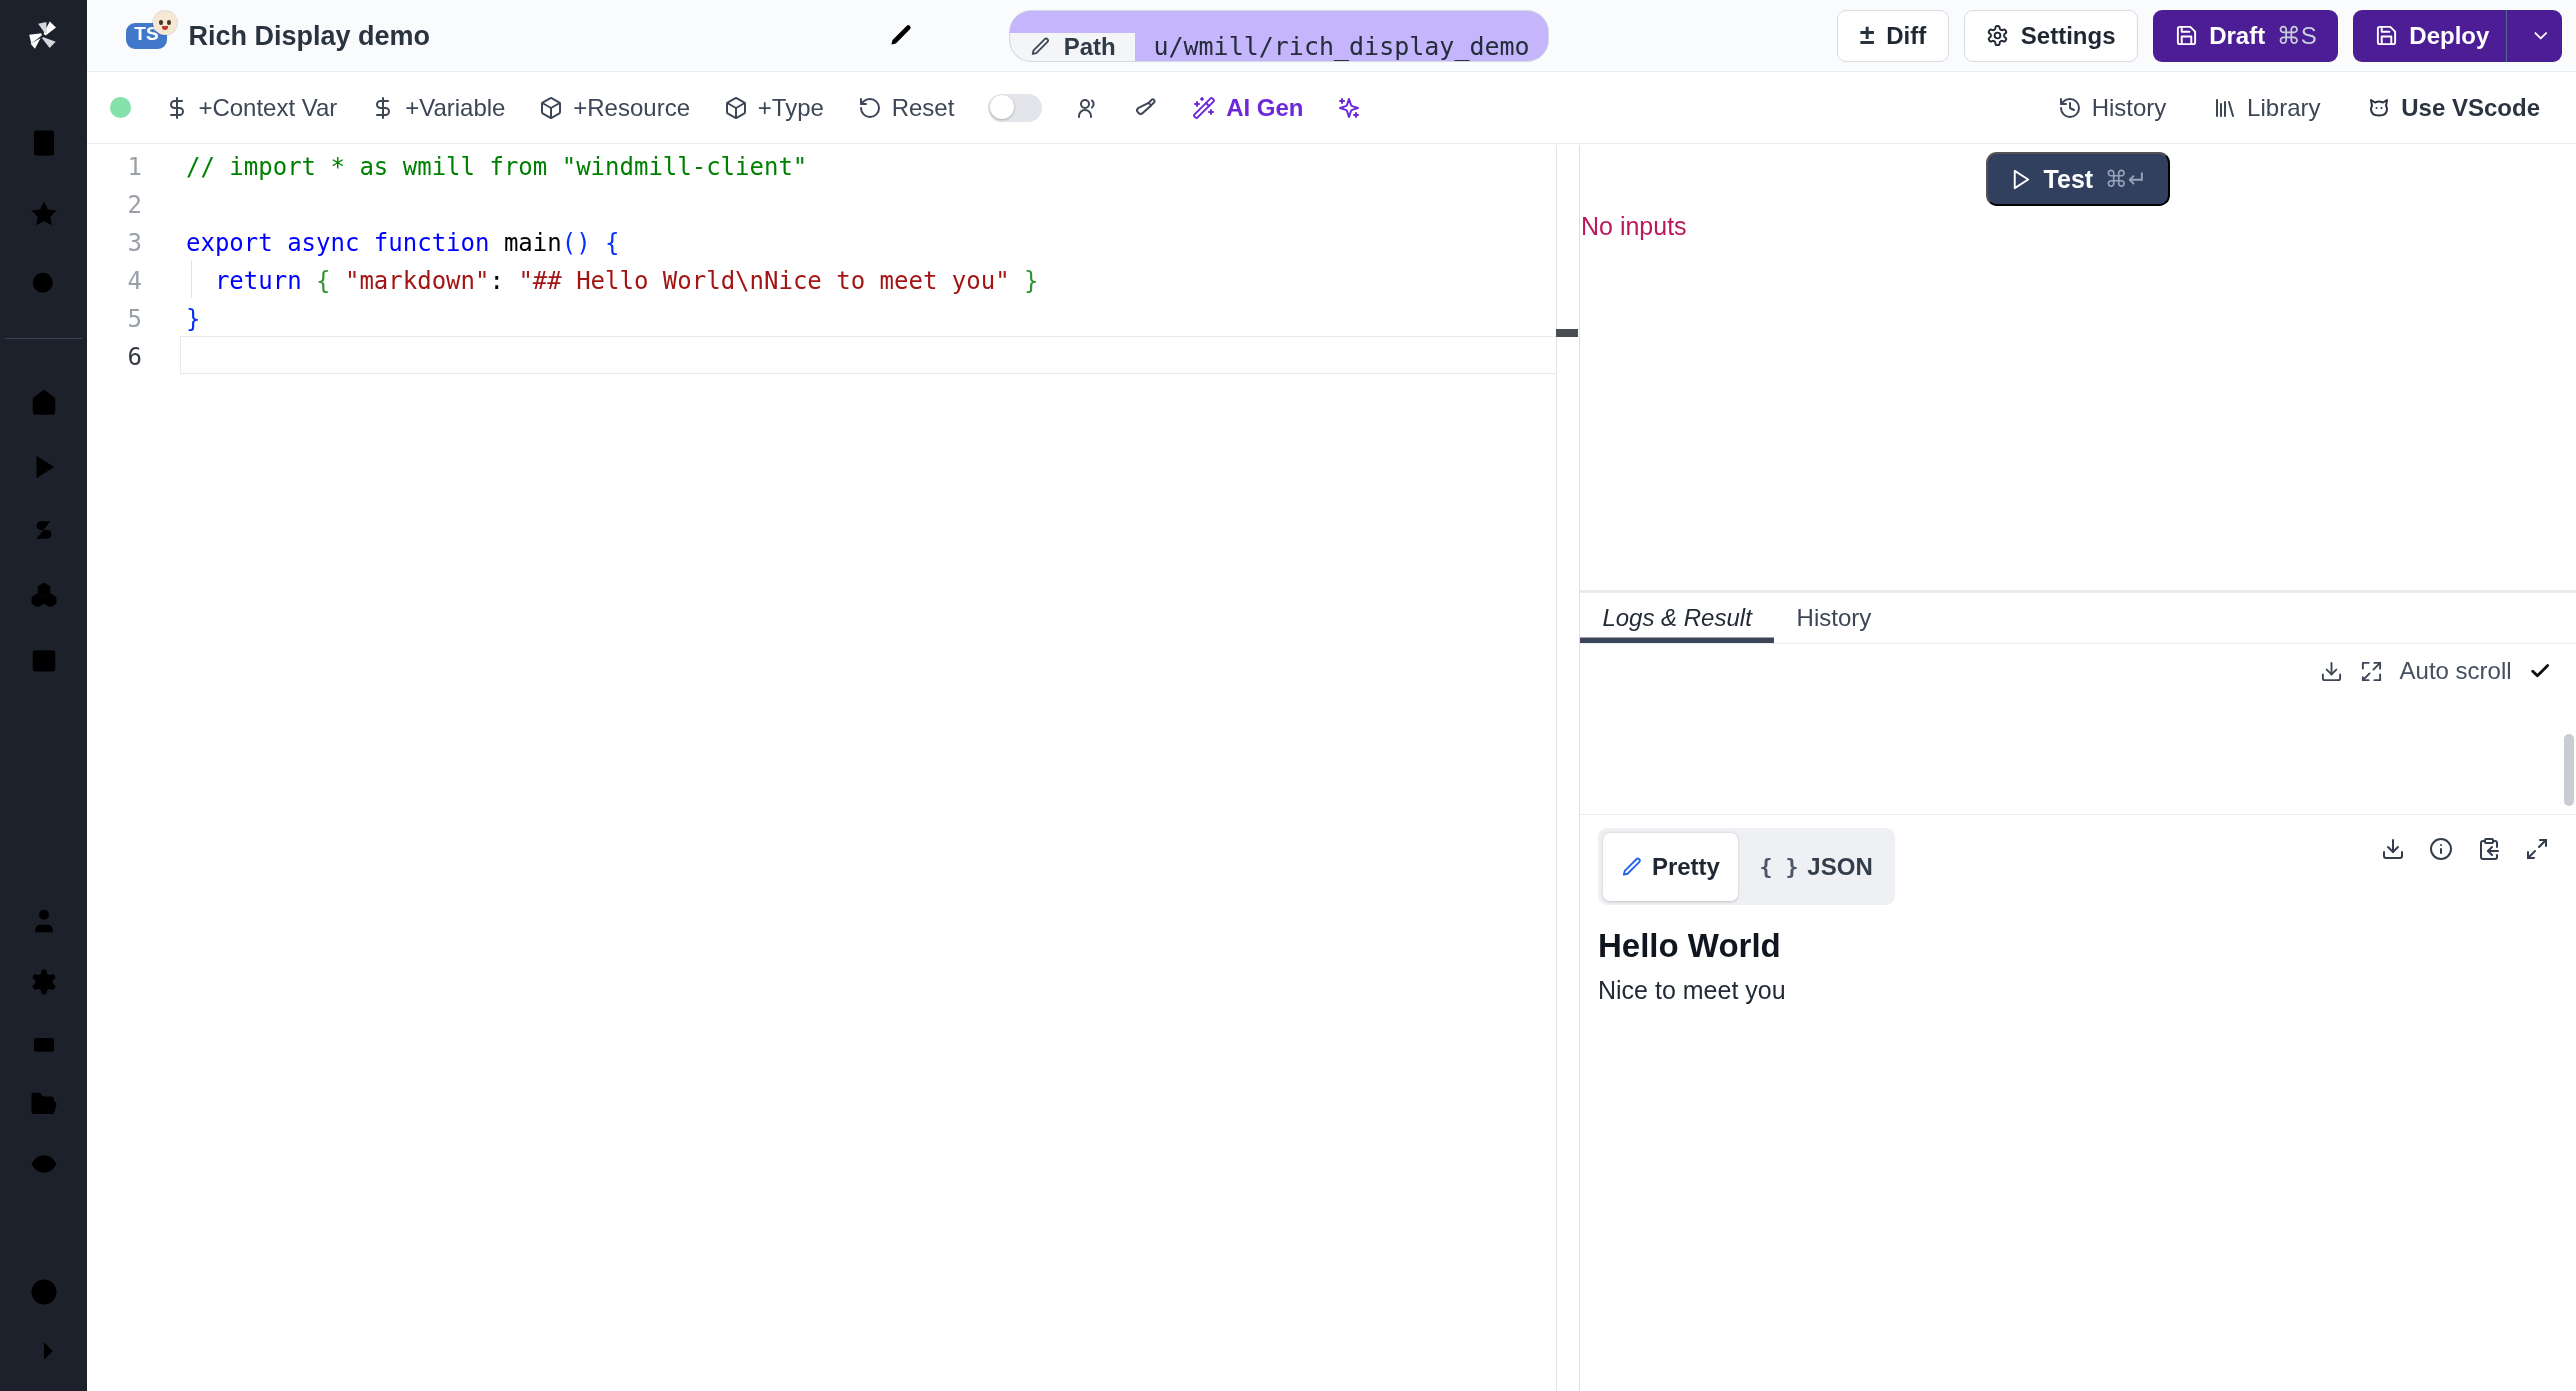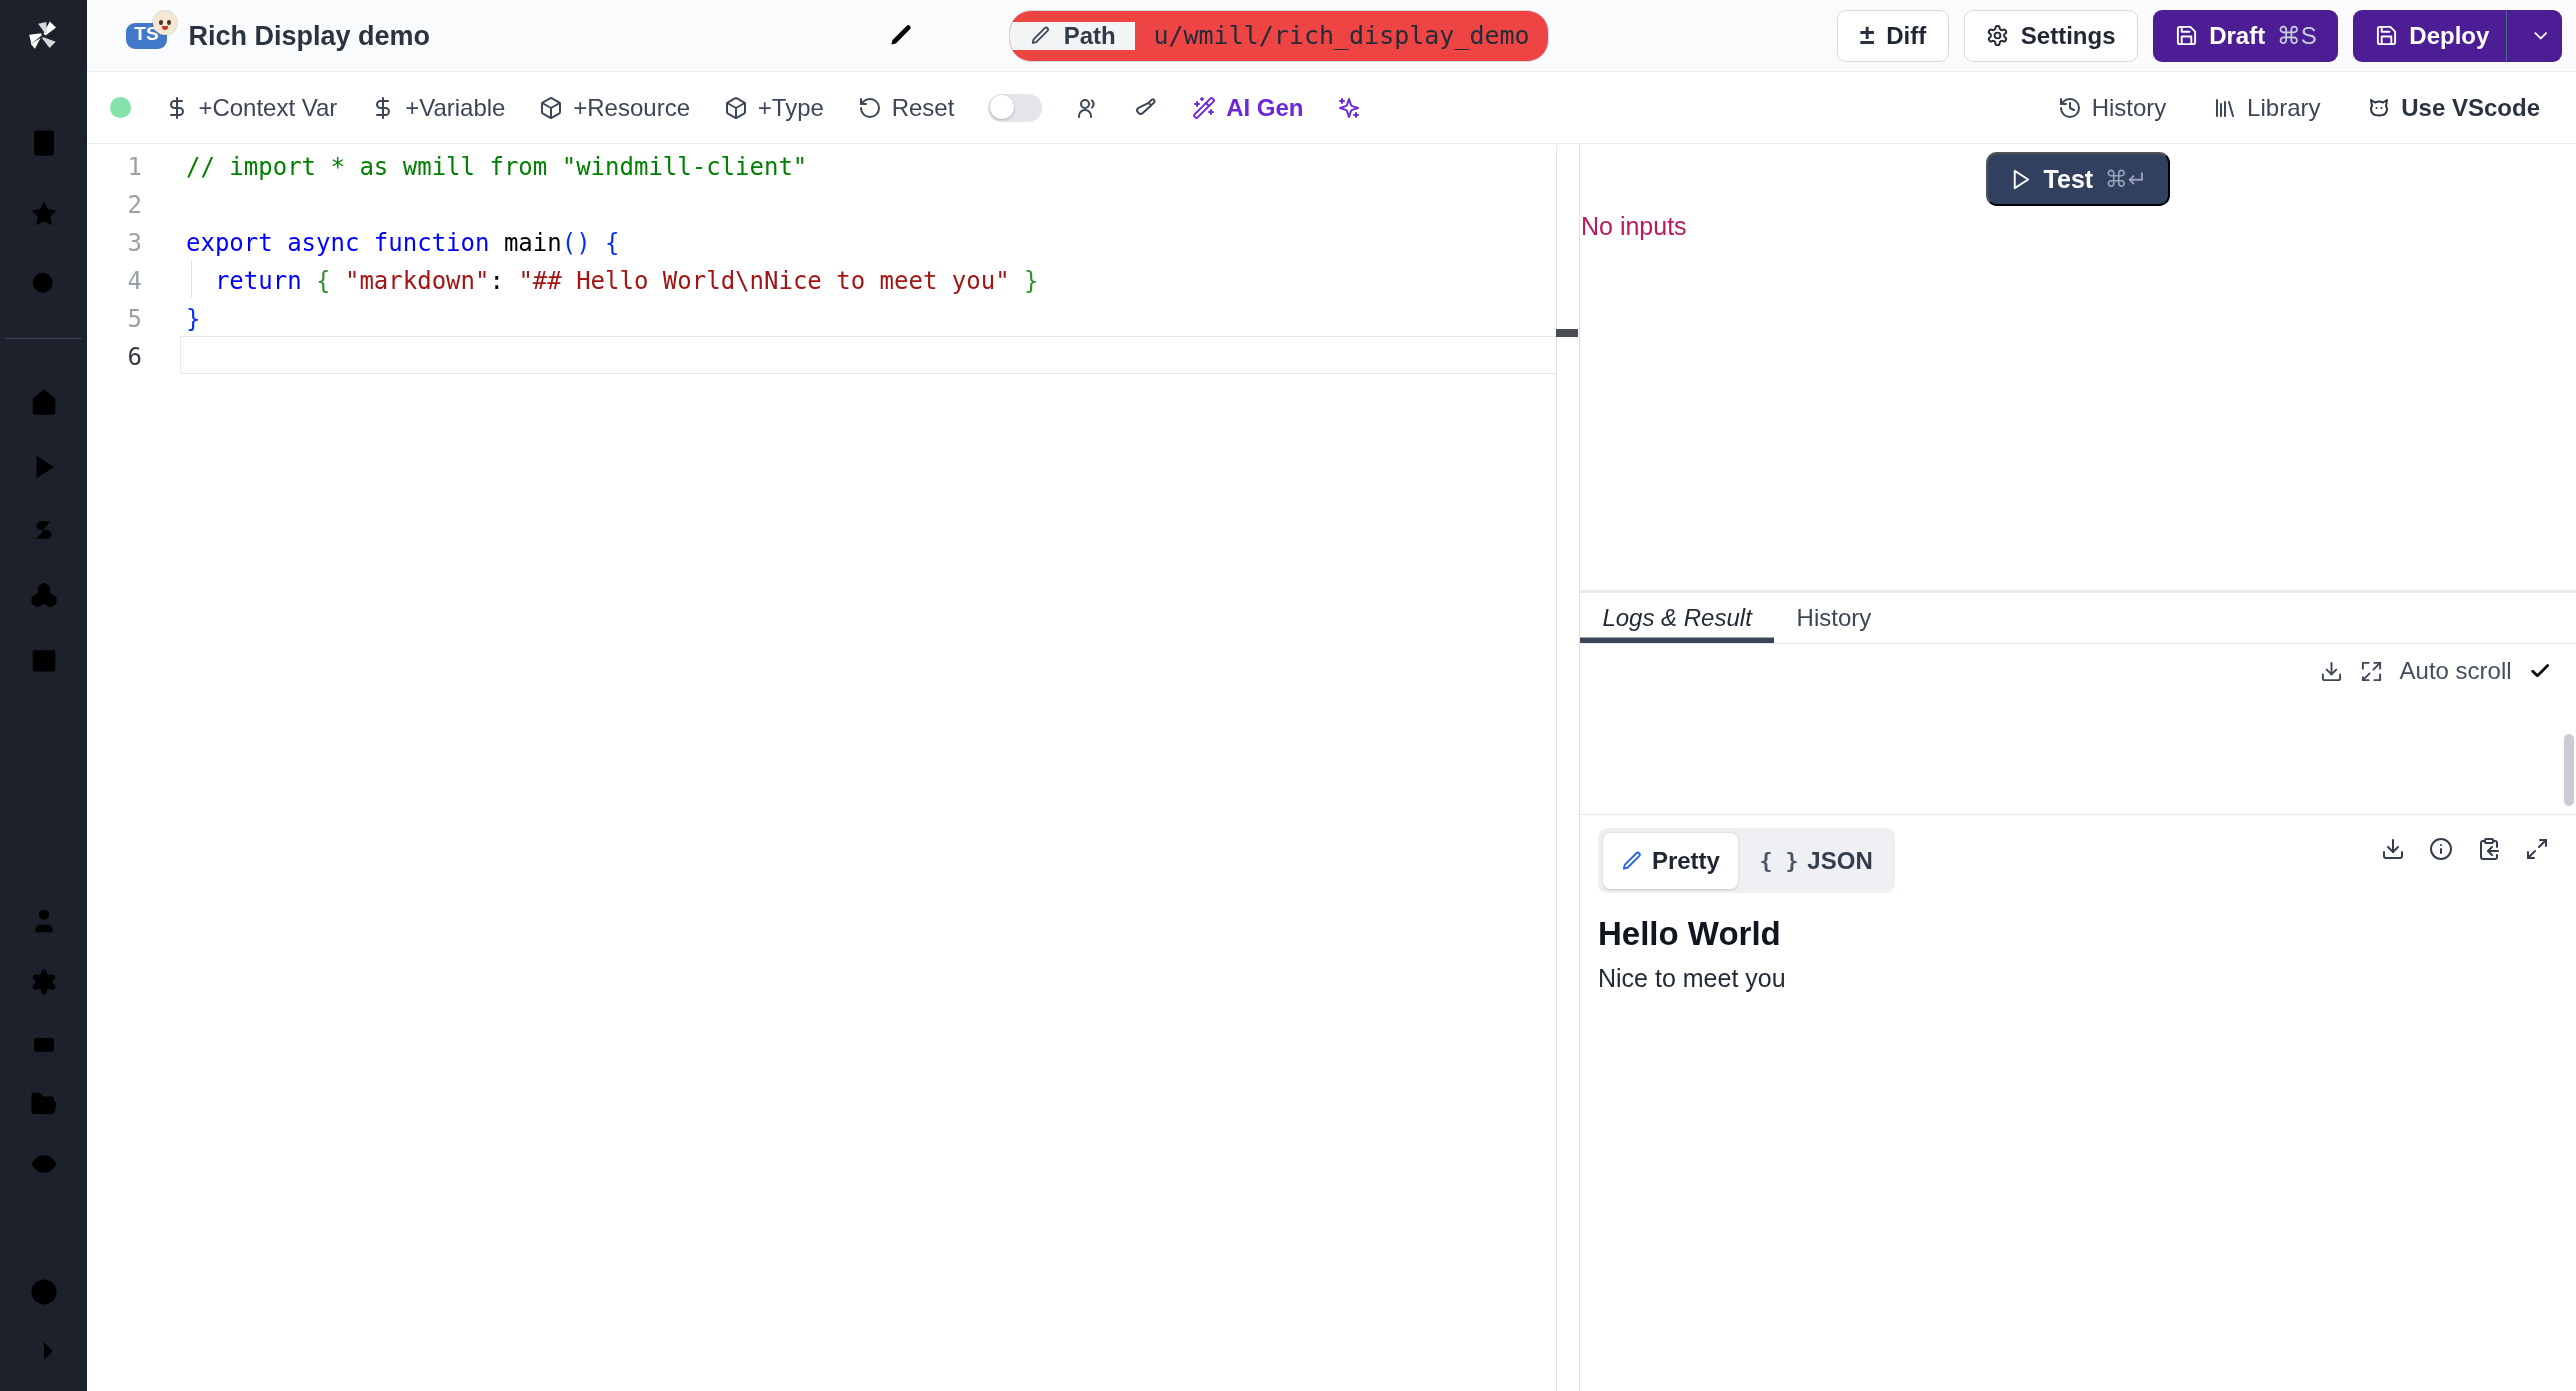--- a/index.html
+++ b/index.html
@@ -18,21 +18,21 @@
   
   .topbar { position:absolute; left:87px; top:0; width:2489px; height:72px; background:#fafbfc; border-bottom:0.9px solid #e9ecf0; }
   .topbar-left { position:absolute; left:39px; top:0; height:72px; display:flex; align-items:center; gap:21.5px; }
   .ts-badge { position:relative; width:41px; height:26px; background:#4278c9; border-radius:9px; color:#fff; font-weight:800; font-size:19px; display:flex; align-items:flex-end; justify-content:center; padding-bottom:4.5px; }
   .ts-emoji { position:absolute; right:-9.8px; top:-11.6px; width:24px; height:24px; border-radius:50%; background:#f6e7d3; box-shadow:0 0 0 0.9px rgba(0,0,0,.12); }
   .ts-emoji i { position:absolute; width:3.6px; height:4.5px; border-radius:50%; background:#4a3a2c; top:9px; }
   .ts-emoji i.l{left:6.3px} .ts-emoji i.r{right:6.3px}
   .ts-emoji b { position:absolute; width:6.3px; height:3.6px; border-radius:0 0 5.4px 5.4px; background:#c0392b; left:9px; top:15px; }
   .page-title { font-size:27px; font-weight:700; color:#2a3441; }
   .edit-pencil { position:absolute; left:801px; top:22.4px; width:27px; height:27px; color:#5b6575; cursor:pointer; }
-  .path-group { position:absolute; left:922px; top:9.8px; height:52px; display:flex; align-items:center; border:0.9px solid #d6dae0; border-radius:22px; overflow:hidden; background:#ef4444; }
+  .path-group { position:absolute; left:922px; top:9.8px; height:52px; display:flex; align-items:flex-end; border:0.9px solid #d6dae0; border-radius:22px; overflow:hidden; background:#c4b5fd; }
   .path-label { display:flex; align-items:center; gap:12.5px; background:#f4f5f7; padding:0 19.7px; font-size:24px; font-weight:700; color:#303a48; }
   .path-label .ic { width:21.5px; height:21.5px; color:#3c4656; }
   .path-value { display:flex; align-items:center; padding:0 18px; font-family:"DejaVu Sans Mono", monospace; font-size:25px; color:#232c39; }
   .topbar-right { position:absolute; right:14.3px; top:9.8px; height:52px; display:flex; gap:15px; }
   .btn { display:flex; align-items:center; gap:11.6px; height:52px; padding:0 21.5px; border-radius:9px; font-size:24px; font-weight:600; cursor:pointer; }
   .btn-light { background:#fff; border:0.9px solid #d7dbe1; color:#1f2733; }
   .btn-blue { background:#4c1d95; color:#fff; border:none;align-items:center; }
   .btn .ic { width:23px; height:23px; }
   .pm { font-size:27px; font-weight:600; line-height:1; color:#2a3441; }
   .shortcut { color:#c6cddc; font-weight:500; }
@@ -76,21 +76,21 @@
   .tab.active { color:#232b37; box-shadow:inset 0 -5.4px 0 #3b4658;font-style:italic; }
   .logs { position:absolute; left:0; top:499px; width:100%; height:170px; background:#f0f2f4; overflow:hidden; }
   .logs pre { font-family:"DejaVu Sans Mono", monospace; font-size:22.4px; line-height:28px; color:#2e3949; padding:10.7px 0 0 12.5px; white-space:pre; }
   .logs-ctl { position:absolute; right:25px; top:512px; display:flex; align-items:center; gap:17px; color:#3d4654; }
   .logs-ctl .ic { width:23px; height:23px; cursor:pointer; }
   .logs-ctl .lbl { font-size:24px; color:#454f5e; }
   .logs-ctl .chk { width:22.4px; height:22.4px; color:#0b0e13; stroke-width:3; cursor:pointer; }
   .logs-scrollbar { position:absolute; right:1.8px; top:589px; width:9.8px; height:72px; border-radius:5.4px; background:#c9cdd3; }
   .result { position:absolute; left:0; top:669px; width:100%; bottom:0; border-top:1.8px solid #e8eaee; padding:13.4px 18px; }
   .seg-group { display:inline-flex; align-items:center; background:#eef0f3; border-radius:9px; padding:4.5px; gap:3.6px; }
-  .seg { display:flex; align-items:center; gap:9px; padding:14px 18px; border-radius:7.2px; font-size:24px; font-weight:600; color:#333d4b; cursor:pointer; }
+  .seg { display:flex; align-items:center; gap:9px; padding:20px 18px; border-radius:7.2px; font-size:24px; font-weight:600; color:#333d4b; cursor:pointer; }
   .seg.active { background:#fff; box-shadow:0 0.9px 2.7px rgba(0,0,0,.18); color:#1f2733; }
   .seg .ic { width:22.4px; height:22.4px; color:#2563eb; }
   .braces { font-family:"DejaVu Sans Mono", monospace; font-size:21.5px; color:#4a5565; font-weight:700; }
   .result-icons { position:absolute; right:27px; top:21.5px; display:flex; gap:24px; color:#333d4b; }
   .result-icons .ic { width:24px; height:24px; cursor:pointer; }
   .md-h2 { margin-top:21.5px; font-size:33px; font-weight:800; color:#10161f; }
   .md-p { margin-top:10.7px; font-size:25px; color:#222b37; }
 </style>
 </head>
 <body>

